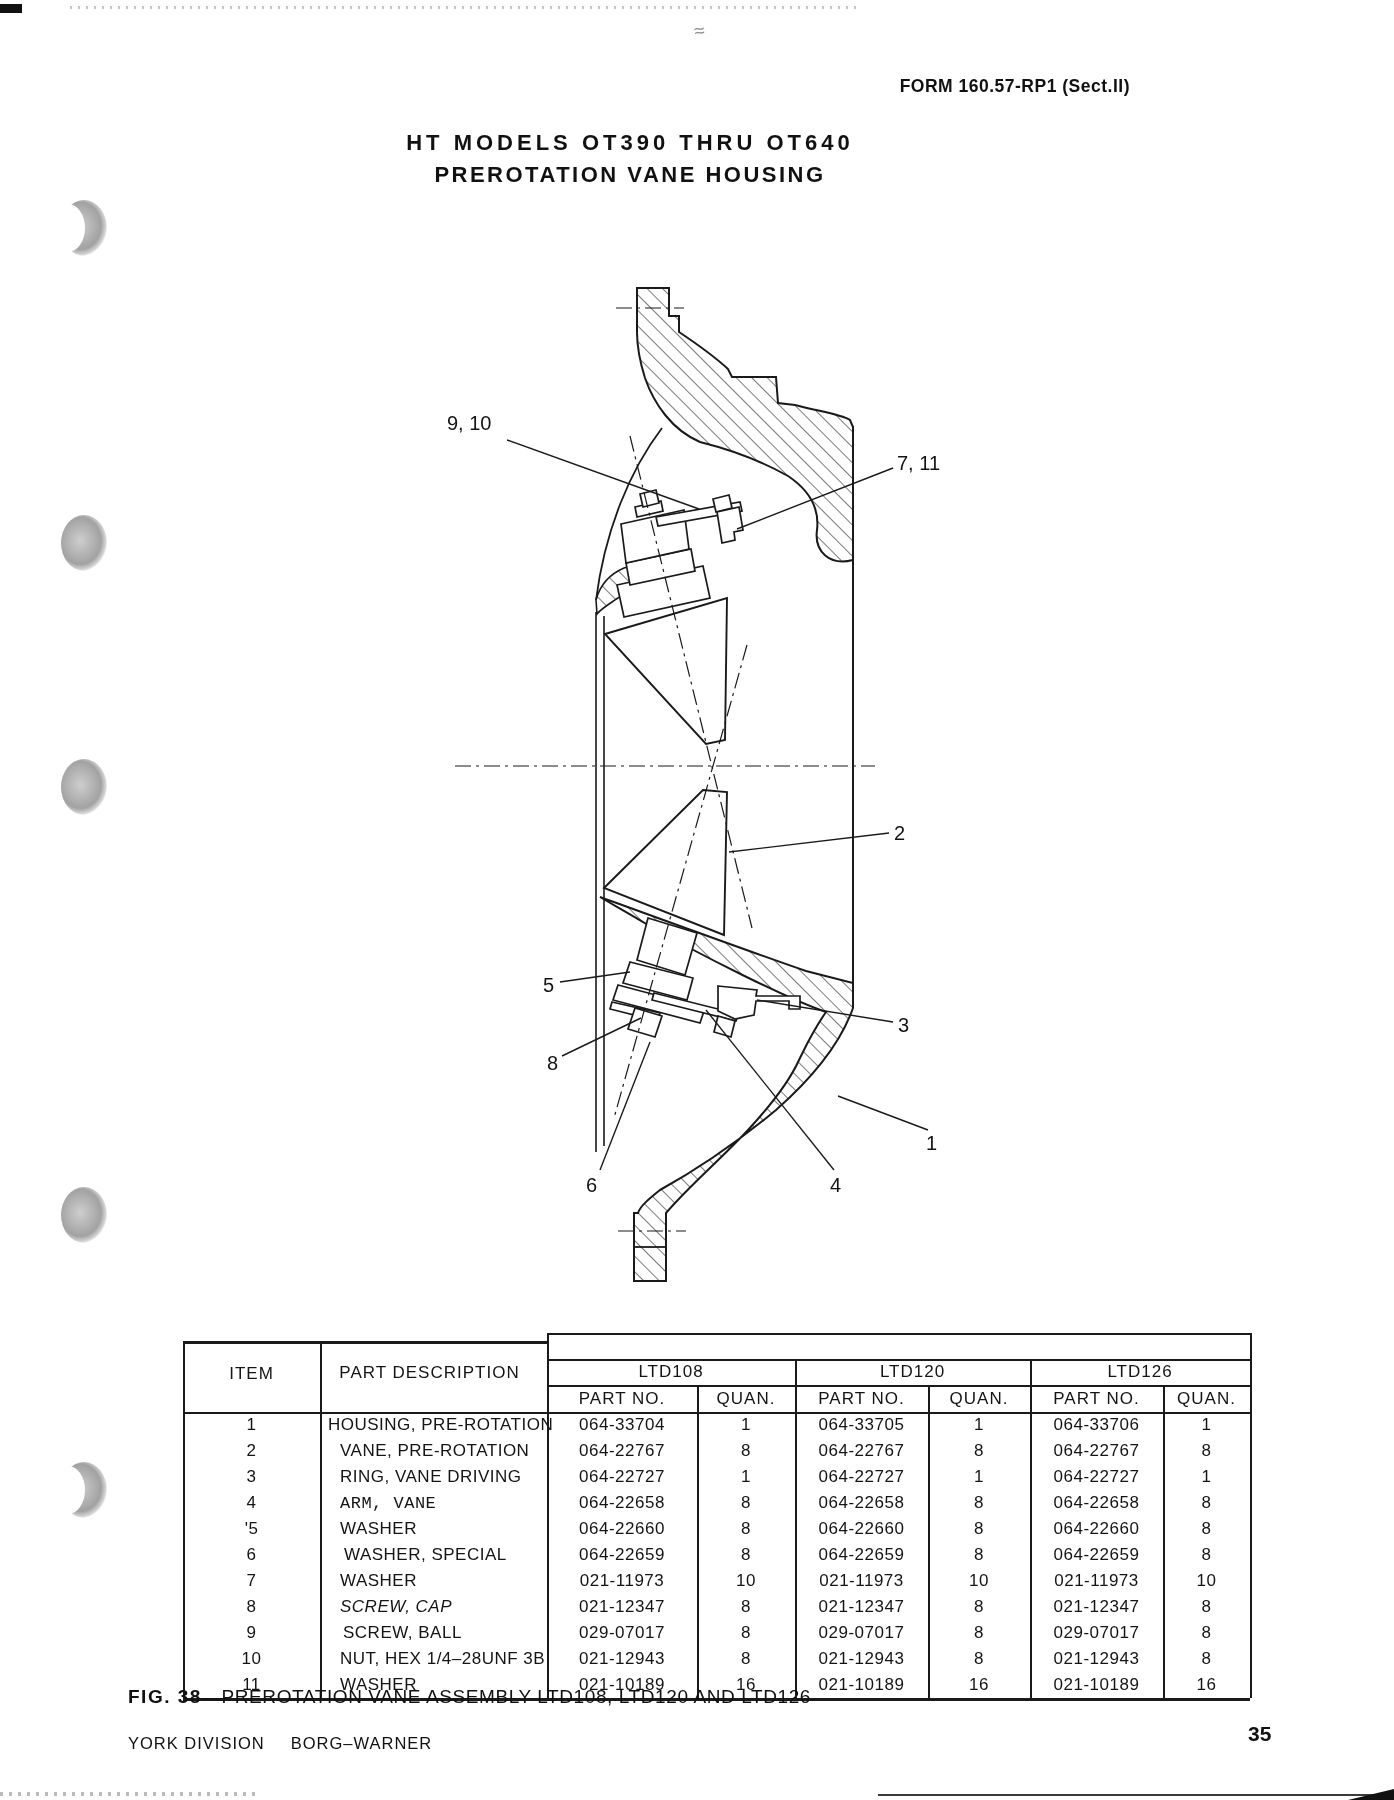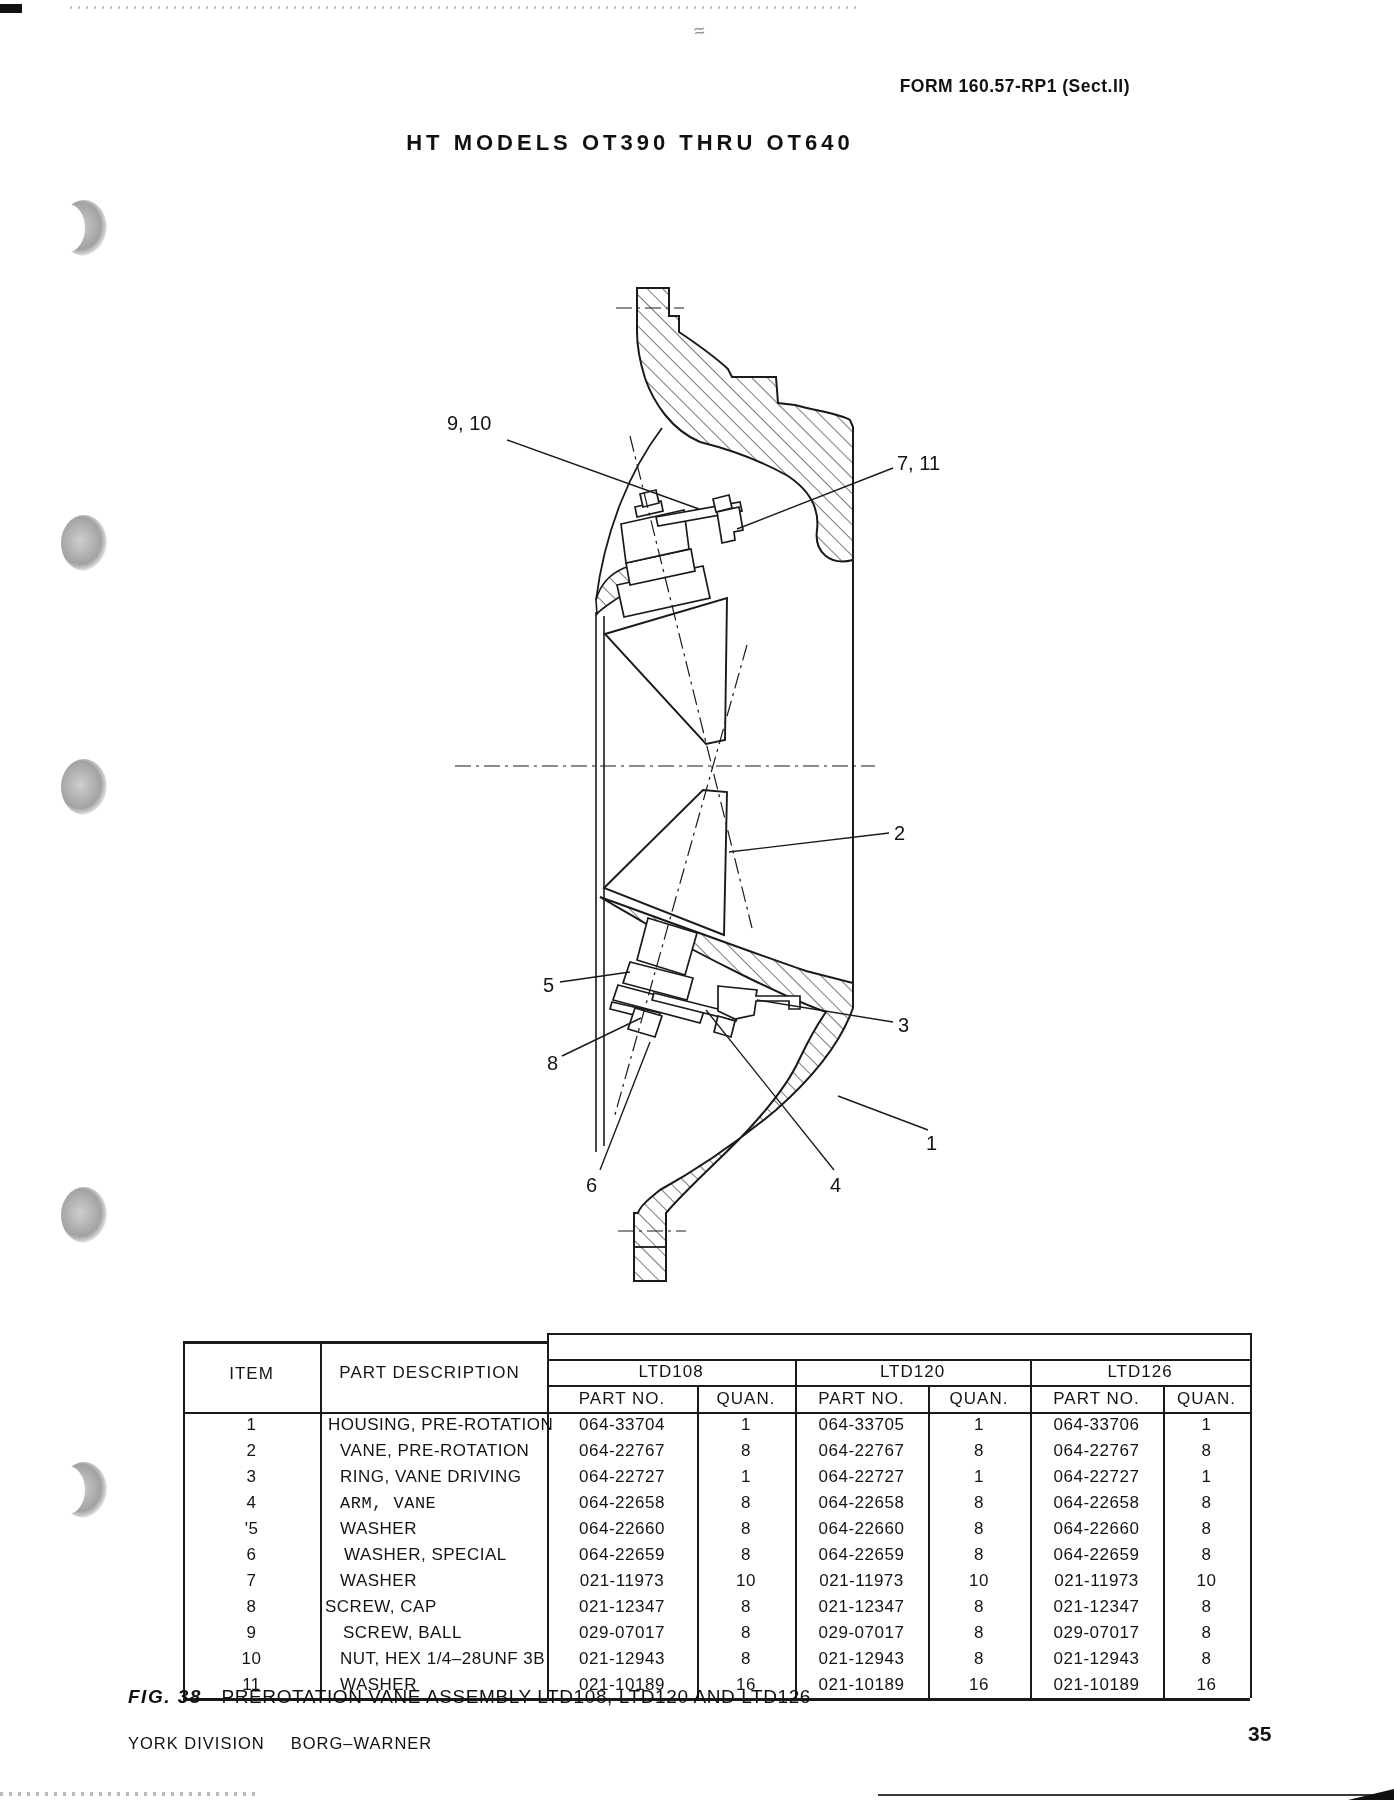--- a/index.html
+++ b/index.html
@@ -8,21 +8,21 @@
   .abs{position:absolute;}
   .line{position:absolute;background:#1a1a1a;}
   .cell{position:absolute;display:flex;align-items:center;justify-content:center;
         font-size:17px;letter-spacing:.5px;color:#141414;white-space:nowrap;}
   .cell.hleft{justify-content:flex-start;}
   .hdr{letter-spacing:1px;}
   #form-no{top:76px;left:800px;width:330px;text-align:right;font-size:17.5px;font-weight:bold;letter-spacing:.5px;}
   #title1{top:130px;left:260px;width:740px;text-align:center;font-size:22px;font-weight:bold;letter-spacing:4px;}
   #title2{top:162px;left:260px;width:740px;text-align:center;font-size:22px;font-weight:bold;letter-spacing:2.5px;}
   #caption{top:1686px;left:128px;font-size:19px;letter-spacing:.6px;}
-  #caption b{letter-spacing:1.5px;font-style:italic;}
+  #caption b{letter-spacing:1.5px;}
   #footer{top:1734px;left:128px;font-size:16.5px;letter-spacing:1px;}
   #footer span{margin-right:26px;margin-top:47px;}
   #page-num{top:1722px;left:1248px;font-size:21px;font-weight:bold;}
   .hole{position:absolute;width:46px;height:56px;border-radius:50%;
         background:radial-gradient(ellipse at 42% 46%, #c2c2c2 0%, #9a9a9a 40%, #8b8b8b 55%, #cfcfcf 68%, rgba(255,255,255,0) 72%);
         opacity:.8;}
   .hole.c::after{content:"";position:absolute;left:-10px;top:4px;width:34px;height:48px;border-radius:50%;background:#fff;}
   #topdots{top:6px;left:70px;width:790px;height:3px;opacity:.5;
         background:repeating-linear-gradient(90deg,#8a8a8a 0 2px,transparent 2px 8px);}
   #botdots{top:1792px;left:0;width:255px;height:4px;opacity:.5;
@@ -46,20 +46,21 @@
   <div id="botwedge" class="abs"></div>
 
   <div class="hole c" style="left:61px;top:200px;"></div>
   <div class="hole" style="left:61px;top:515px;"></div>
   <div class="hole" style="left:61px;top:759px;"></div>
   <div class="hole" style="left:61px;top:1187px;"></div>
   <div class="hole c" style="left:61px;top:1462px;"></div>
 
   <div id="form-no" class="abs">FORM 160.57-RP1 (Sect.II)</div>
   <div id="title1" class="abs">HT MODELS OT390 THRU OT640</div>
+  <div id="title2" class="abs">PREROTATION VANE HOUSING</div>
 
   <svg class="abs" style="left:0;top:0;" width="1394" height="1800" viewBox="0 0 1394 1800">
     <defs>
       <pattern id="hatch" width="11" height="11" patternUnits="userSpaceOnUse" patternTransform="rotate(-45)">
         <rect width="11" height="11" fill="#ffffff"></rect>
         <line x1="0" y1="0" x2="0" y2="11" stroke="#222" stroke-width="1.2"></line>
       </pattern>
     </defs>
 
     <path d="M 637,288 L 669,288 L 669,316 L 679,316 L 679,332
@@ -218,21 +219,21 @@
       <div class="cell" style="left: 1163px; top: 1542px; width: 87px; height: 26px;">8</div>
       <div class="cell" style="left: 183px; top: 1568px; width: 137px; height: 26px;">7</div>
       <div class="cell hleft" style="left: 320px; top: 1568px; width: 227px; height: 26px; padding-left: 20px;">WASHER</div>
       <div class="cell" style="left: 547px; top: 1568px; width: 150px; height: 26px;">021-11973</div>
       <div class="cell" style="left: 697px; top: 1568px; width: 98px; height: 26px;">10</div>
       <div class="cell" style="left: 795px; top: 1568px; width: 133px; height: 26px;">021-11973</div>
       <div class="cell" style="left: 928px; top: 1568px; width: 102px; height: 26px;">10</div>
       <div class="cell" style="left: 1030px; top: 1568px; width: 133px; height: 26px;">021-11973</div>
       <div class="cell" style="left: 1163px; top: 1568px; width: 87px; height: 26px;">10</div>
       <div class="cell" style="left: 183px; top: 1594px; width: 137px; height: 26px;">8</div>
-      <div class="cell hleft" style="left: 320px; top: 1594px; width: 227px; height: 26px; padding-left: 5px;">SCREW, CAP</div>
+      <div class="cell hleft" style="left: 320px; top: 1594px; width: 227px; height: 26px; padding-left: 20px; font-style: italic;">SCREW, CAP</div>
       <div class="cell" style="left: 547px; top: 1594px; width: 150px; height: 26px;">021-12347</div>
       <div class="cell" style="left: 697px; top: 1594px; width: 98px; height: 26px;">8</div>
       <div class="cell" style="left: 795px; top: 1594px; width: 133px; height: 26px;">021-12347</div>
       <div class="cell" style="left: 928px; top: 1594px; width: 102px; height: 26px;">8</div>
       <div class="cell" style="left: 1030px; top: 1594px; width: 133px; height: 26px;">021-12347</div>
       <div class="cell" style="left: 1163px; top: 1594px; width: 87px; height: 26px;">8</div>
       <div class="cell" style="left: 183px; top: 1620px; width: 137px; height: 26px;">9</div>
       <div class="cell hleft" style="left: 320px; top: 1620px; width: 227px; height: 26px; padding-left: 23px;">SCREW, BALL</div>
       <div class="cell" style="left: 547px; top: 1620px; width: 150px; height: 26px;">029-07017</div>
       <div class="cell" style="left: 697px; top: 1620px; width: 98px; height: 26px;">8</div>

